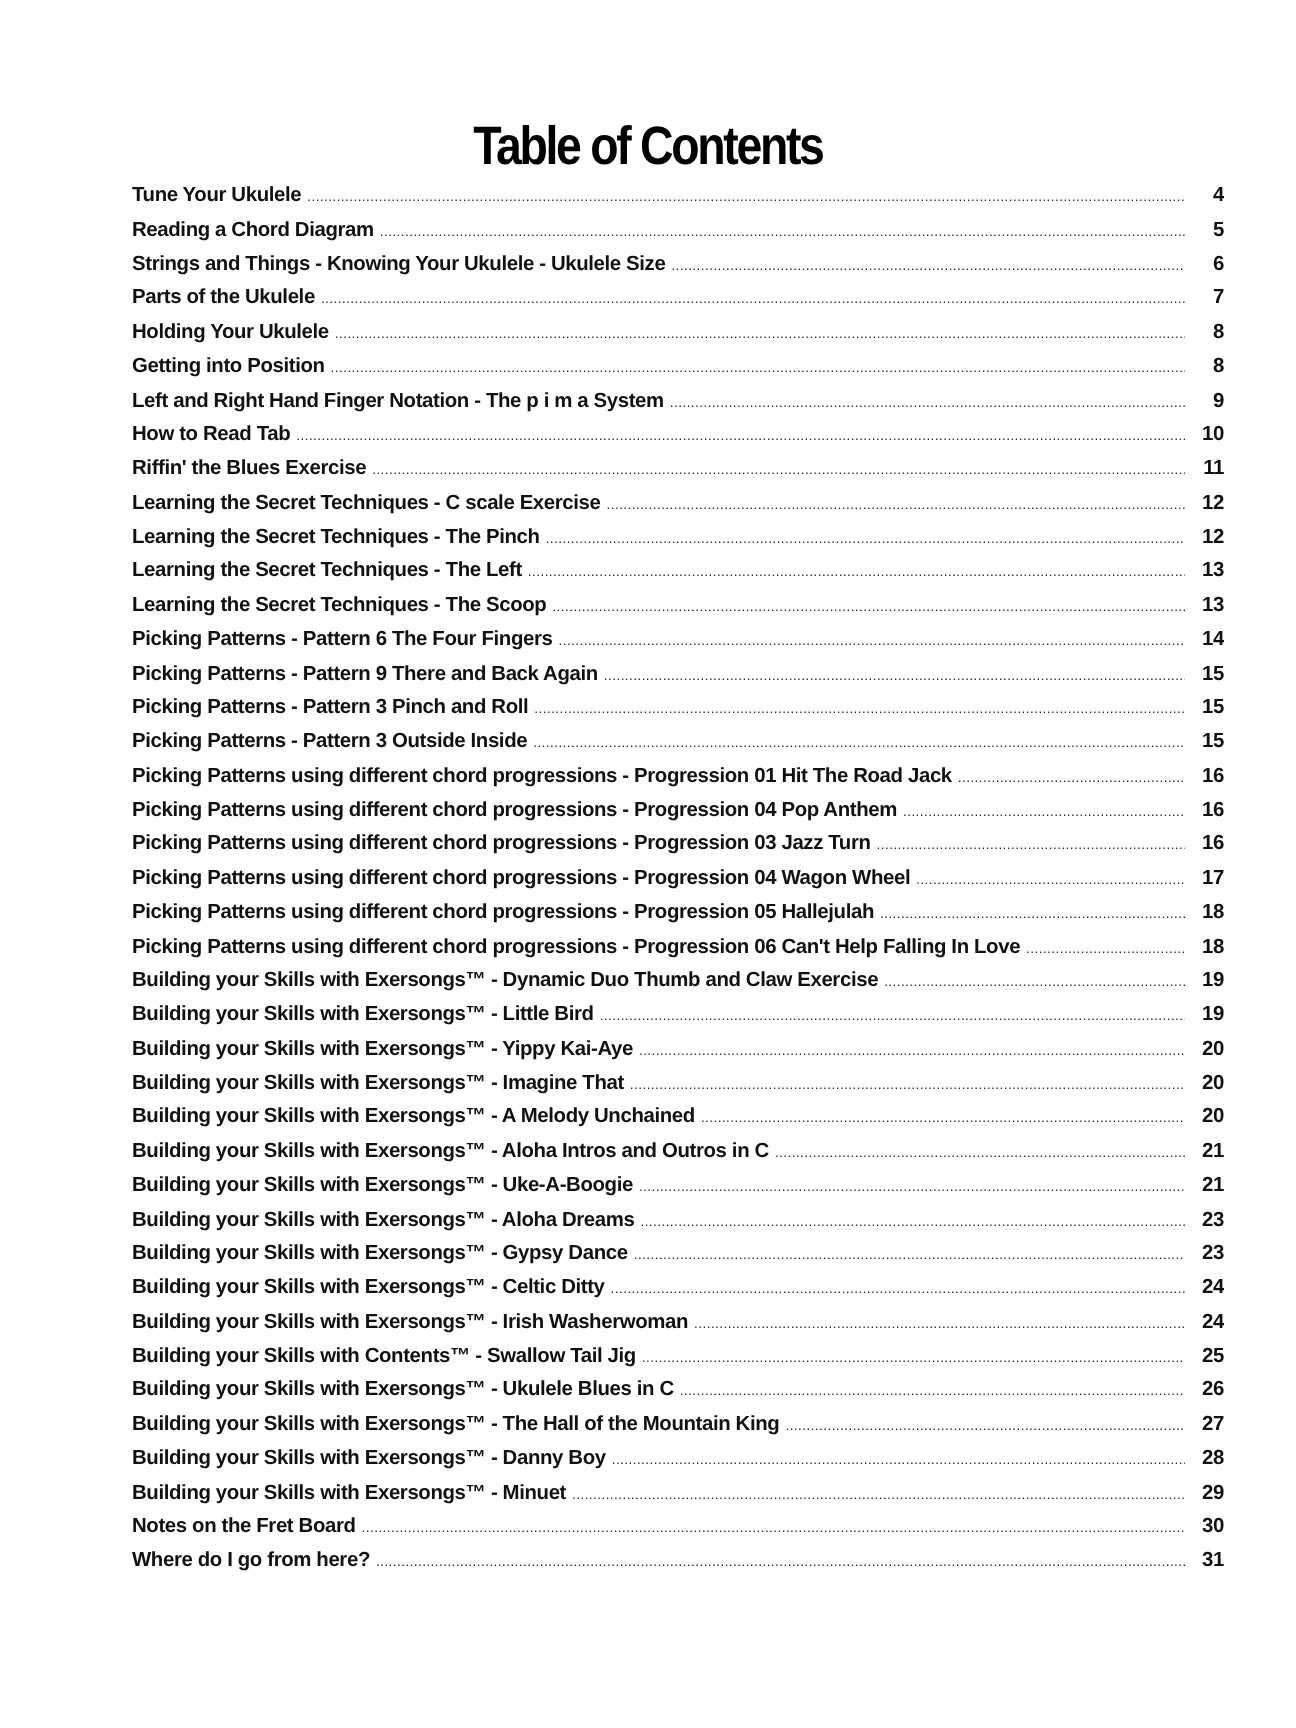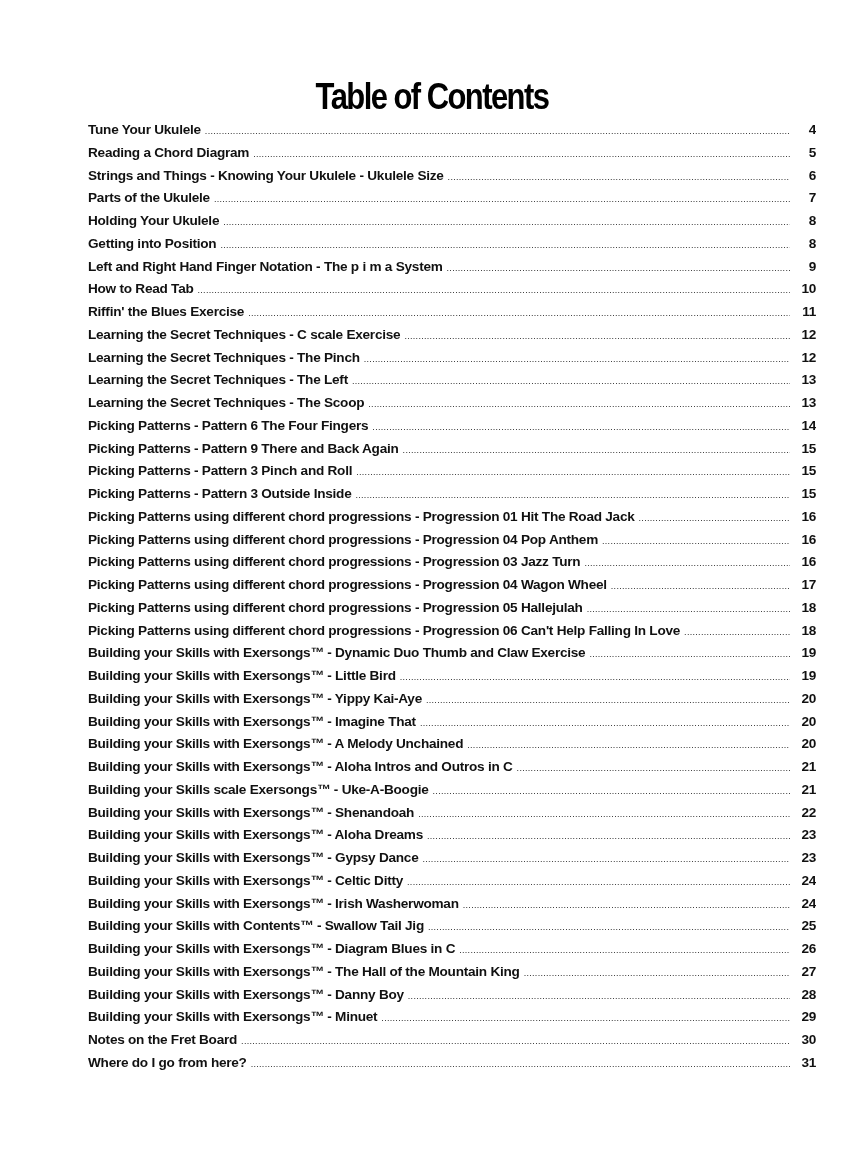--- a/index.html
+++ b/index.html
@@ -177,30 +177,25 @@
     <span class="label">Building your Skills with Exersongs™ - A Melody Unchained</span>
     <span class="leader"></span>
     <span class="page">20</span>
   </div>
     <div class="row">
     <span class="label">Building your Skills with Exersongs™ - Aloha Intros and Outros in C</span>
     <span class="leader"></span>
     <span class="page">21</span>
   </div>
     <div class="row">
-    <span class="label">Building your Skills scale Exersongs™ - Uke-A-Boogie</span>
+    <span class="label">Building your Skills with Exersongs™ - Uke-A-Boogie</span>
     <span class="leader"></span>
     <span class="page">21</span>
   </div>
     <div class="row">
-    <span class="label">Building your Skills with Exersongs™ - Shenandoah</span>
-    <span class="leader"></span>
-    <span class="page">22</span>
-  </div>
-    <div class="row">
     <span class="label">Building your Skills with Exersongs™ - Aloha Dreams</span>
     <span class="leader"></span>
     <span class="page">23</span>
   </div>
     <div class="row">
     <span class="label">Building your Skills with Exersongs™ - Gypsy Dance</span>
     <span class="leader"></span>
     <span class="page">23</span>
   </div>
     <div class="row">
@@ -212,21 +207,21 @@
     <span class="label">Building your Skills with Exersongs™ - Irish Washerwoman</span>
     <span class="leader"></span>
     <span class="page">24</span>
   </div>
     <div class="row">
     <span class="label">Building your Skills with Contents™ - Swallow Tail Jig</span>
     <span class="leader"></span>
     <span class="page">25</span>
   </div>
     <div class="row">
-    <span class="label">Building your Skills with Exersongs™ - Diagram Blues in C</span>
+    <span class="label">Building your Skills with Exersongs™ - Ukulele Blues in C</span>
     <span class="leader"></span>
     <span class="page">26</span>
   </div>
     <div class="row">
     <span class="label">Building your Skills with Exersongs™ - The Hall of the Mountain King</span>
     <span class="leader"></span>
     <span class="page">27</span>
   </div>
     <div class="row">
     <span class="label">Building your Skills with Exersongs™ - Danny Boy</span>

